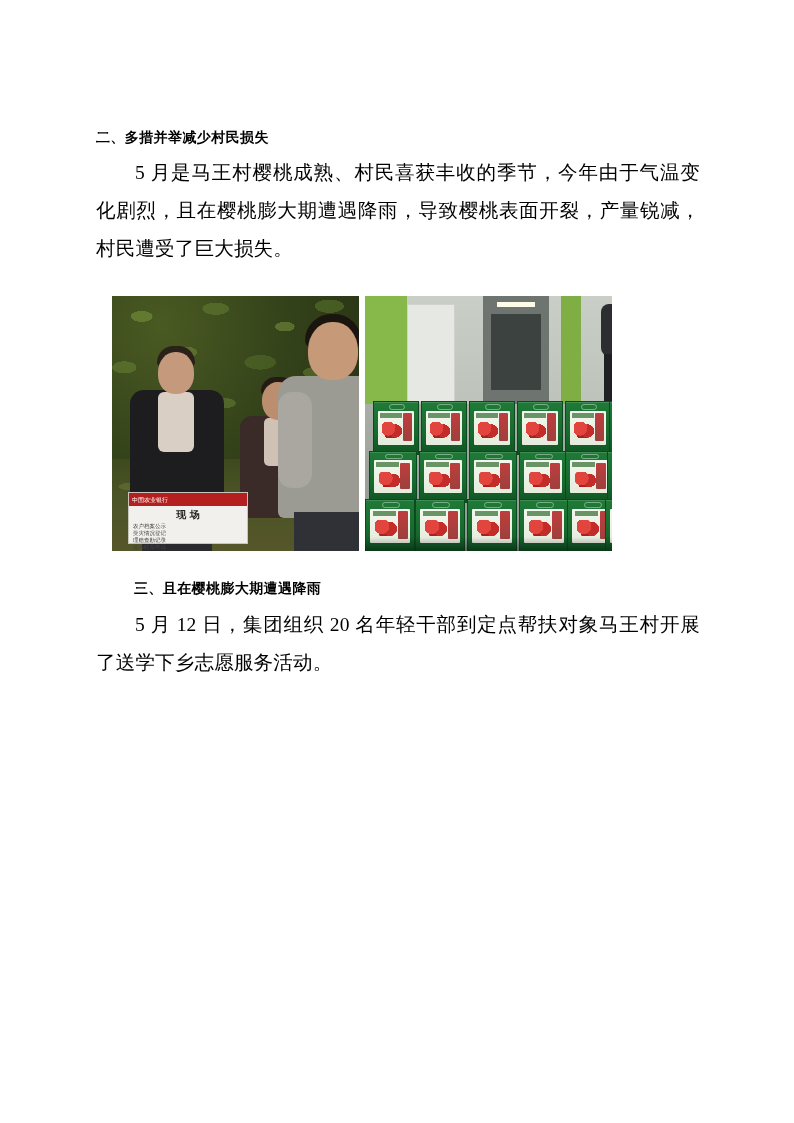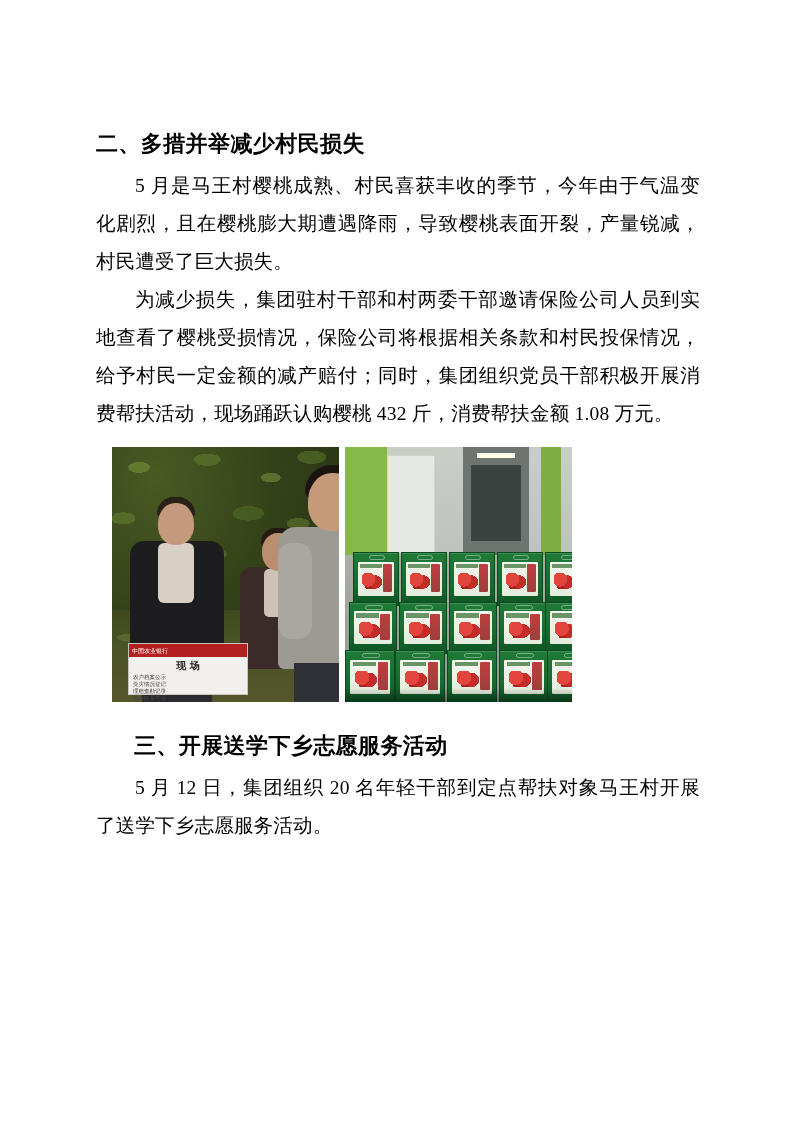--- a/index.html
+++ b/index.html
@@ -20,21 +20,21 @@
     box-sizing: border-box;
   }
   .content {
     position: absolute;
     left: 96px;
     top: 126px;
     width: 604px;
   }
   h2.section-heading {
     font-family: "DejaVu Sans", "Liberation Sans", sans-serif;
-    font-size: 22px;
+    font-size: 14px;
     font-weight: bold;
     margin: 0 0 6px 0;
     line-height: 1.6;
     color: #000;
     letter-spacing: 0.4px;
   }
   h2.section-heading.indented {
     text-indent: 38px;
   }
   p.body-text {
@@ -43,22 +43,22 @@
     margin: 0;
     text-indent: 39px;
     text-align: justify;
     text-justify: inter-ideograph;
     color: #000;
     letter-spacing: 0.2px;
   }
   .figure-row {
     display: flex;
     gap: 6px;
-    margin: 14px 0 0 16px;
-    width: 460px;
+    margin: 28px 0 0 16px;
+    width: 500px;
   }
   .photo {
     position: relative;
     width: 285px;
     height: 255px;
     overflow: hidden;
   }
   
   .photo-orchard {
     background:
@@ -233,21 +233,20 @@
 </style>
 </head>
 <body>
 
 <div class="page">
   <div class="content">
 
     <h2 class="section-heading">二、多措并举减少村民损失</h2>
 
     <p class="body-text">5 月是马王村樱桃成熟、村民喜获丰收的季节，今年由于气温变化剧烈，且在樱桃膨大期遭遇降雨，导致樱桃表面开裂，产量锐减，村民遭受了巨大损失。</p>
-    <p class="body-text">为减少损失，集团驻村干部和村两委干部邀请保险公司人员到实地查看了樱桃受损情况，保险公司将根据相关条款和村民投保情况，给予村民一定金额的减产赔付；同时，集团组织党员干部积极开展消费帮扶活动，现场踊跃认购樱桃 432 斤，消费帮扶金额 1.08 万元。</p>
 
     <div class="figure-row">
 
       <div class="photo photo-orchard">
         <div class="leafy"></div>
         <div class="ground"></div>
 
         <div class="person p1-body"></div>
         <div class="person p1-shirt"></div>
         <div class="person p1-hair"></div>
@@ -435,18 +434,18 @@
                 <div class="cherry"></div>
                 <div class="txt"></div>
               </div>
             </div>
           </div>
         <div class="shadow-strip"></div>
       </div>
 
     </div>
 
-    <h2 class="section-heading indented" style="margin-top:26px">三、开展送学下乡志愿服务活动</h2>
+    <h2 class="section-heading indented" style="margin-top:26px">三、且在樱桃膨大期遭遇降雨</h2>
 
     <p class="body-text">5 月 12 日，集团组织 20 名年轻干部到定点帮扶对象马王村开展了送学下乡志愿服务活动。</p>
 
   </div>
 </div>
 
 </body></html>

